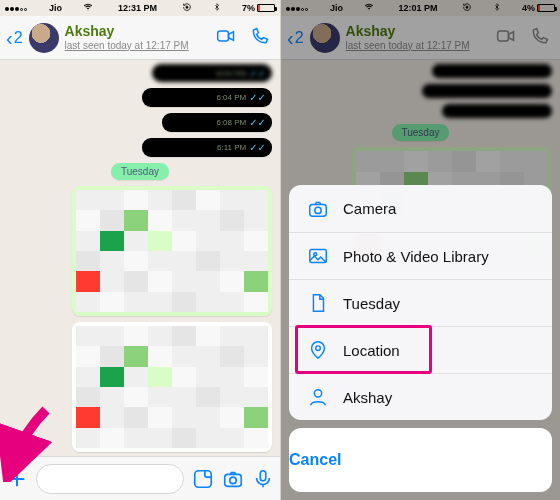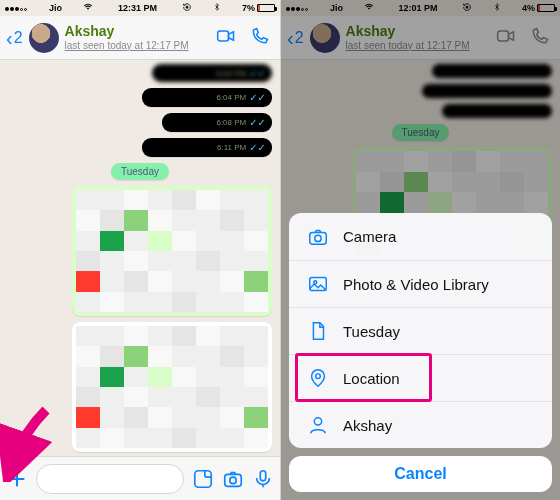--- a/index.html
+++ b/index.html
@@ -60,21 +60,21 @@
 
   
   .arrow { position:absolute; left:-16px; bottom:18px; pointer-events:none; }
 
   
   .sheet { position:absolute; left:8px; right:8px; bottom:8px; }
   .sheet-group { background:rgba(248,248,250,0.98); border-radius:12px; overflow:hidden; }
   .sheet-row { display:flex; align-items:center; gap:14px; height:47px; padding:0 18px; font-size:15px; color:#111; border-top:1px solid rgba(0,0,0,0.08); position:relative; }
   .sheet-row:first-child { border-top:none; }
   .sheet-row svg { width:22px; height:22px; flex-shrink:0; }
-  .sheet-cancel { margin-top:8px; background:#fff; border-radius:12px; height:36px; display:flex; align-items:center; justify-content:center; font-size:16px; font-weight:600; color:#0a84ff; }
+  .sheet-cancel { margin-top:8px; background:#fff; border-radius:12px; height:64px; display:flex; align-items:center; font-size:16px; font-weight:600; color:#0a84ff; }
   .hl { position:absolute; border:3px solid #e6007e; border-radius:3px; pointer-events:none; }
   .hl.loc { left:6px; right:120px; top:140px; height:49px; }
 
   .blue { color:#0a84ff; }
 </style>
 </head>
 <body>
 
 <div class="wrap">
 

